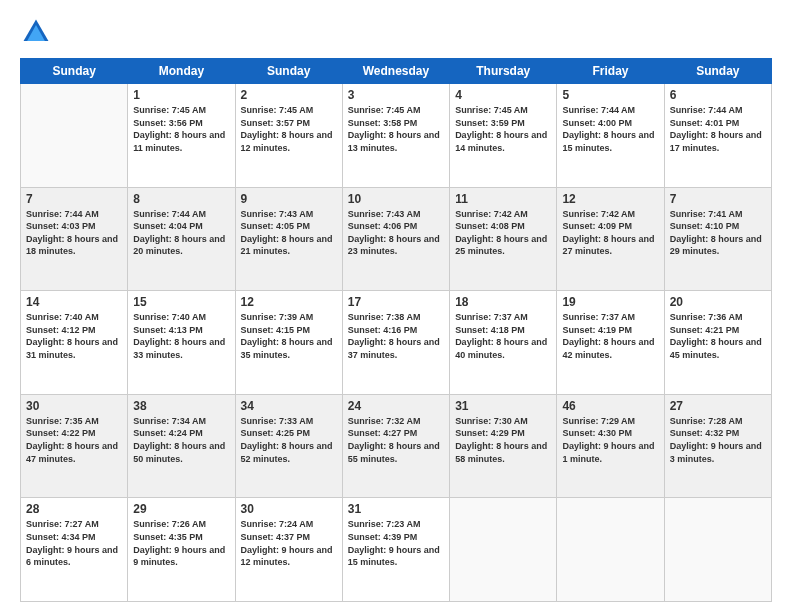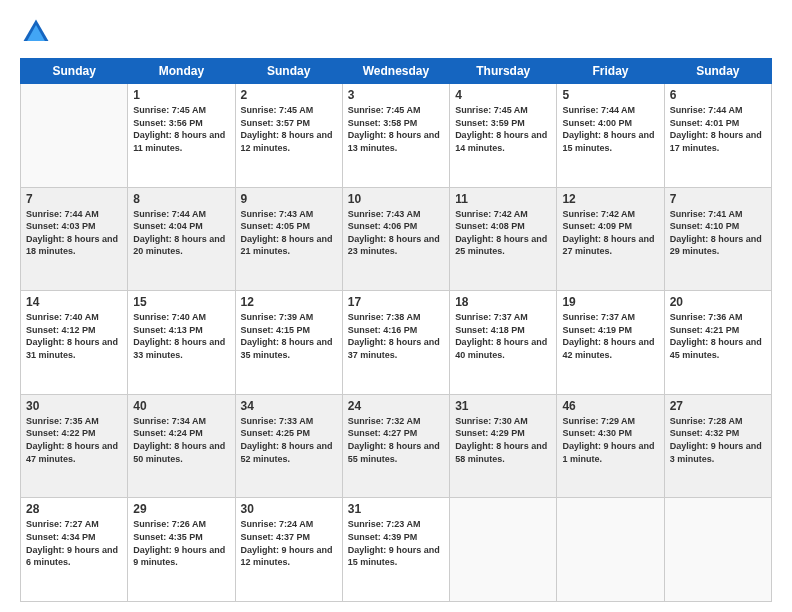--- a/index.html
+++ b/index.html
@@ -220,21 +220,21 @@
             <div class="day-number">20</div>
             <div class="day-info">Sunrise: 7:36 AM<br>Sunset: 4:21 PM<br>Daylight: 8 hours and 45 minutes.</div>
           </td>
         </tr>
         <tr class="row-shaded">
           <td>
             <div class="day-number">30</div>
             <div class="day-info">Sunrise: 7:35 AM<br>Sunset: 4:22 PM<br>Daylight: 8 hours and 47 minutes.</div>
           </td>
           <td>
-            <div class="day-number">40</div>
+            <div class="day-number">38</div>
             <div class="day-info">Sunrise: 7:34 AM<br>Sunset: 4:24 PM<br>Daylight: 8 hours and 50 minutes.</div>
           </td>
           <td>
             <div class="day-number">34</div>
             <div class="day-info">Sunrise: 7:33 AM<br>Sunset: 4:25 PM<br>Daylight: 8 hours and 52 minutes.</div>
           </td>
           <td>
             <div class="day-number">24</div>
             <div class="day-info">Sunrise: 7:32 AM<br>Sunset: 4:27 PM<br>Daylight: 8 hours and 55 minutes.</div>
           </td>

